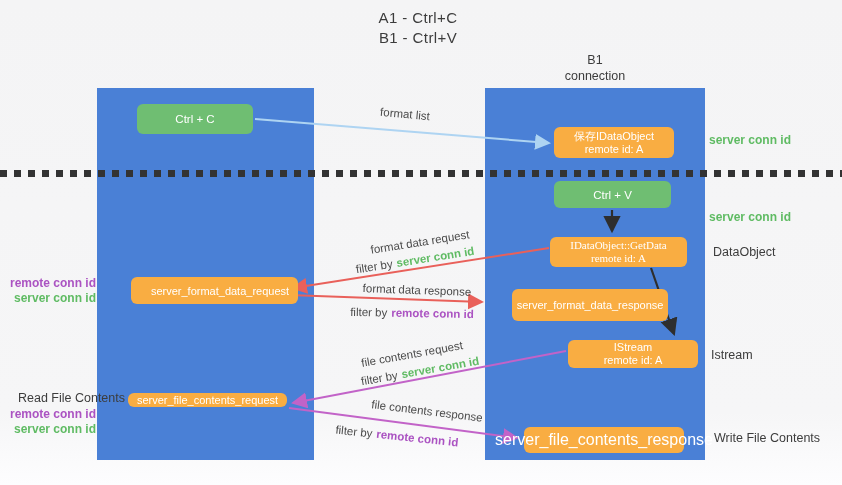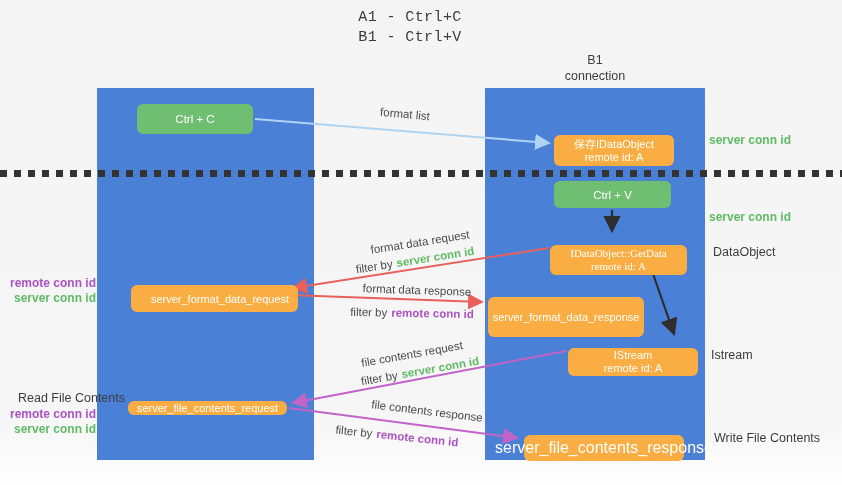--- a/index.html
+++ b/index.html
@@ -7,39 +7,39 @@
   #stage{position:relative;width:842px;height:485px;overflow:hidden;
          background:linear-gradient(180deg,#f4f4f5 0%,#f6f6f7 85%,#fdfdfe 100%);}
   
   .col{position:absolute;background:var(--column_blue);z-index:1;}
   #colL{left:97px;top:88px;width:217px;height:372px;}
   #colR{left:485px;top:88px;width:220px;height:372px;}
   
   #divider{position:absolute;left:0;top:170px;width:842px;height:7px;z-index:2;
            background:repeating-linear-gradient(90deg,var(--divider) 0 7px,transparent 7px 14px);}
   
-  #title{position:absolute;left:320px;top:8px;width:180px;text-align:center;
-         font-size:15px;line-height:20px;color:var(--text_dark);letter-spacing:.4px;z-index:3;font-family:Liberation Mono, monospace;}
+  #title{position:absolute;left:328px;top:8px;width:180px;text-align:center;
+         font-size:15px;line-height:20px;color:var(--text_dark);letter-spacing:.4px;z-index:3;}
   .hdr{position:absolute;top:52px;text-align:center;font-size:12.5px;line-height:16px;
        color:var(--text_dark);z-index:3;}
   #hdrL{left:97px;width:217px;}
   #hdrR{left:485px;width:220px;}
   
   .node{position:absolute;z-index:4;color:#fff;display:flex;flex-direction:column;
         align-items:center;justify-content:center;text-align:center;
         font-size:11.5px;line-height:14px;white-space:nowrap;border-radius:6px;}
   .node.two{font-size:11px;line-height:13px;}
   .green{background:var(--box_green);}
-  .orange{background:var(--box_orange);margin-top:8px;}
+  .orange{background:var(--box_orange);}
   #nCtrlC{left:137px;top:104px;width:116px;height:30px;}
   #nSave{left:554px;top:127px;width:120px;height:31px;}
   #nCtrlV{left:554px;top:181px;width:117px;height:27px;}
   #nGetData{left:550px;top:237px;width:137px;height:30px;font-family:Liberation Serif, serif;}
   #nFmtReq{left:131px;top:277px;width:156px;height:27px;font-size:11px;padding-left:11px;}
-  #nFmtResp{left:488px;top:289px;width:156px;height:40px;font-size:11px;}
+  #nFmtResp{left:512px;top:289px;width:156px;height:32px;font-size:11px;}
   #nIStream{left:568px;top:340px;width:130px;height:28px;}
   #nFileReq{left:128px;top:393px;width:159px;height:14px;font-size:11px;}
   #nFileResp{left:524px;top:427px;width:160px;height:26px;font-size:16px;}
   
   #arrows{position:absolute;left:0;top:0;z-index:3;pointer-events:none;}
   
   .slabel{position:absolute;z-index:4;font-size:12px;font-weight:bold;white-space:nowrap;line-height:15px;}
   .green-t{color:var(--text_green);}
   .purple-t{color:var(--text_purple);}
   .dark-t{color:var(--text_dark);font-weight:normal;font-size:12.5px;}

